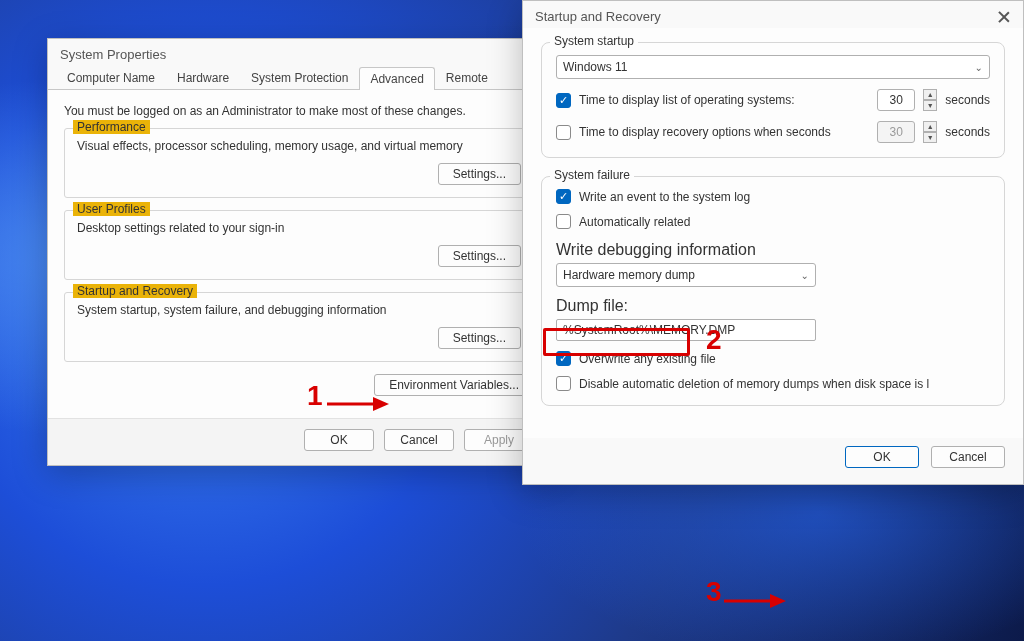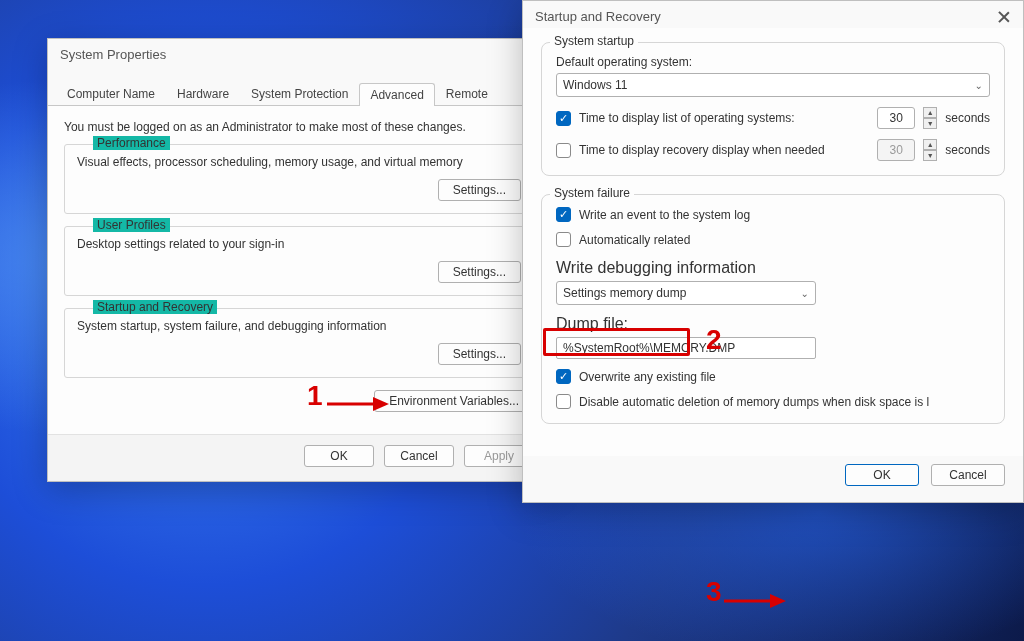--- a/index.html
+++ b/index.html
@@ -42,21 +42,21 @@
   content: ""; position: absolute; left: 6px; top: 0; width: 1.5px; height: 14px; background: #555;
 }
 .titlebar .close::before { transform: rotate(45deg); }
 .titlebar .close::after  { transform: rotate(-45deg); }
 
 
 #dlg1 { left: 47px; top: 38px; width: 504px; }
 
 .tabs {
   display: flex; border-bottom: 1px solid #c7c7c7;
-  padding: 0 8px; margin-top: 16px;
+  padding: 0 8px; margin-top: 0;
 }
 .tab {
   padding: 4px 10px; font-size: 12px; color: #444;
   border: 1px solid transparent; border-bottom: none;
   cursor: pointer;
 }
 .tab.active {
   background: #fdfdfd;
   border-color: #c7c7c7;
   border-radius: 3px 3px 0 0;
@@ -68,22 +68,22 @@
 
 .group {
   border: 1px solid #d6d6d6;
   border-radius: 3px;
   padding: 10px 12px 12px 12px;
   margin-bottom: 12px;
   position: relative;
 }
 .group .legend {
   position: absolute; top: -9px; left: 8px;
-  background: #14b8a6; padding: 0 4px;
-  font-size: 12px; color: #333; margin-left: 20px;
+  background: #eab308; padding: 0 4px;
+  font-size: 12px; color: #333;
 }
 .group .desc { color: #333; margin-bottom: 10px; }
 .group .row-right { display: flex; justify-content: flex-end; }
 
 button.win {
   background: #fdfdfd;
   border: 1px solid #b0b0b0;
   border-radius: 3px;
   padding: 3px 14px;
   font-size: 12px;
@@ -216,40 +216,39 @@
 
 <div class="dialog" id="dlg2">
   <div class="titlebar">
     <span class="title">Startup and Recovery</span>
     <span class="close"></span>
   </div>
   <div class="body2">
 
     <div class="section">
       <span class="legend">System startup</span>
-      <div class="lbl">Default operating system:</div>
       <div class="fake-select">
         <span>Windows 11</span>
         <span class="chev">⌄</span>
       </div>
 
       <div class="row">
         <span class="cb checked">✓</span>
         <span class="txt">Time to display list of operating systems:</span>
         <input class="num" value="30" style="">
         <span class="spinbtns">
             <span class="sb">▲</span>
             <span class="sb">▼</span>
           </span>
         <span class="unit">seconds</span>
       </div>
 
       <div class="row">
         <span class="cb"></span>
-        <span class="txt">Time to display recovery display when needed</span>
+        <span class="txt">Time to display recovery options when seconds</span>
         <input class="num" disabled="" value="30" style="">
         <span class="spinbtns">
             <span class="sb">▲</span>
             <span class="sb">▼</span>
           </span>
         <span class="unit">seconds</span>
       </div>
     </div>
 
     <div class="section">
@@ -260,21 +259,21 @@
         <span class="txt">Write an event to the system log</span>
       </div>
 
       <div class="row">
         <span class="cb"></span>
         <span class="txt">Automatically related</span>
       </div>
 
       <div class="subhead">Write debugging information</div>
       <div class="fake-select half-select" style="margin-top:4px">
-        <span>Settings memory dump</span>
+        <span>Hardware memory dump</span>
         <span class="chev">⌄</span>
       </div>
 
       <div class="subhead" style="margin-top:10px">Dump file:</div>
       <input class="textline" style="margin-top: 4px;" value="%SystemRoot%\MEMORY.DMP">
 
       <div class="row">
         <span class="cb checked">✓</span>
         <span class="txt">Overwrite any existing file</span>
       </div>

